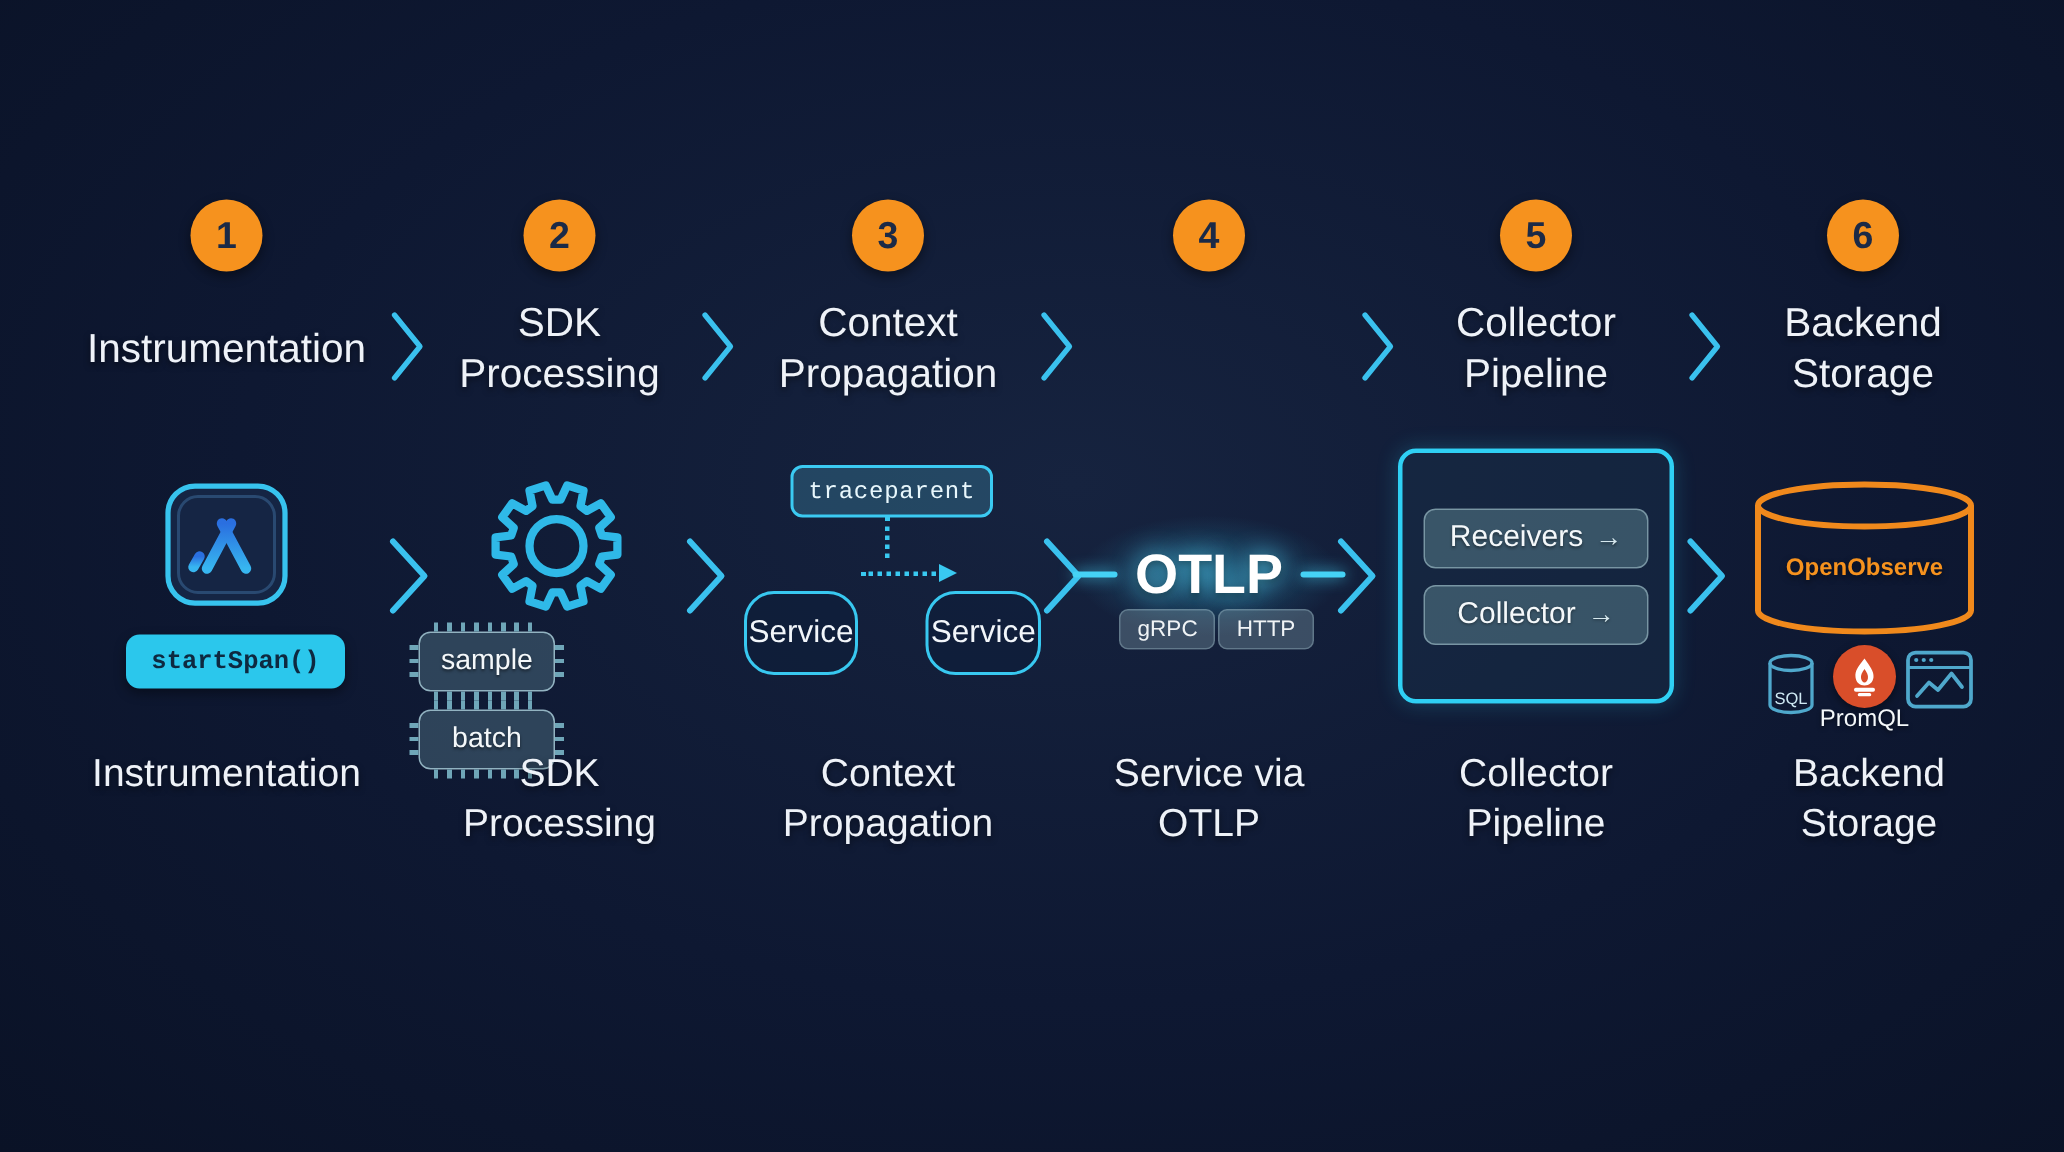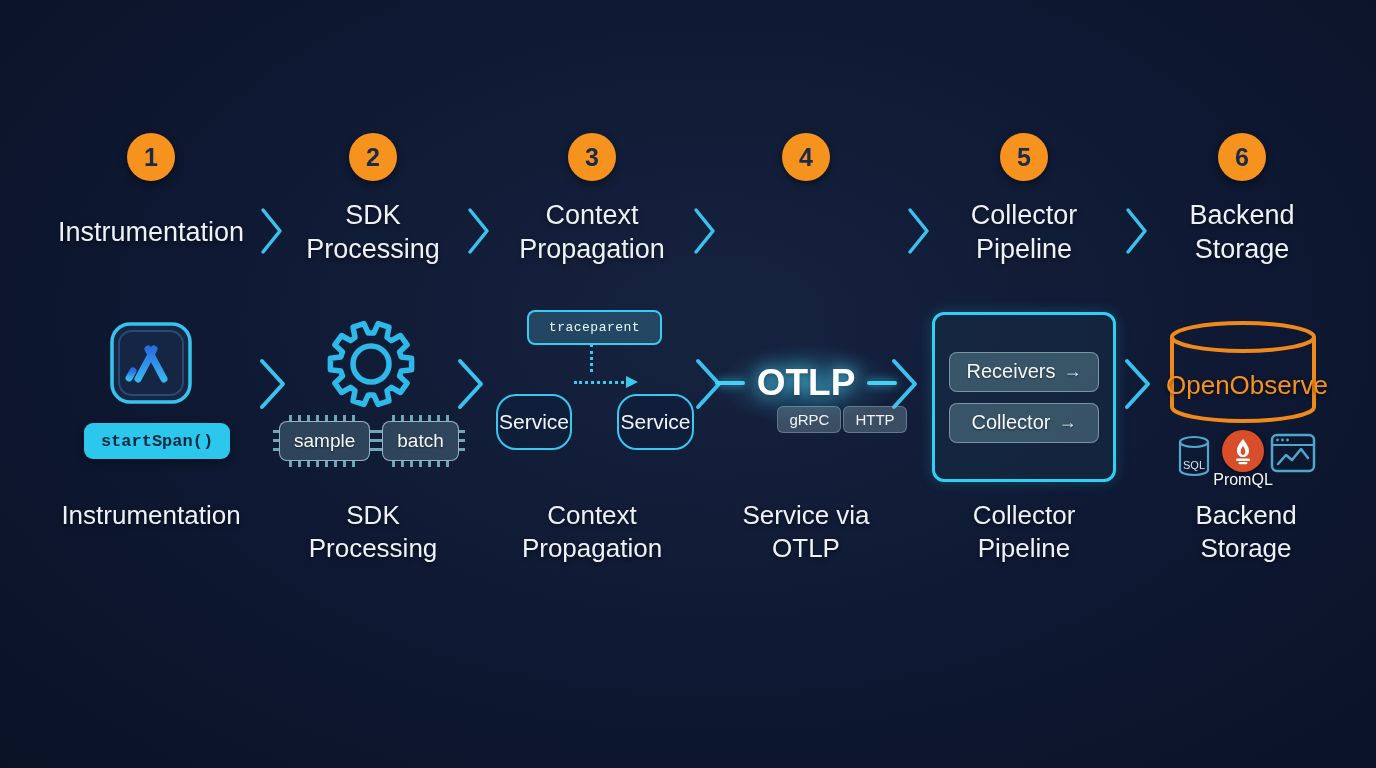--- a/index.html
+++ b/index.html
@@ -27,81 +27,81 @@
   
   .app-icon{position:absolute;left:109px;top:321px;}
   .code-badge{
     position:absolute;left:84px;top:423px;width:146px;height:36px;border-radius:9px;
     background:#2bc7ec;display:flex;align-items:center;justify-content:center;
     font-family:"Liberation Mono",monospace;font-weight:bold;font-size:17px;color:#0e2940;
     box-shadow:0 3px 8px rgba(0,0,0,.4);
   }
   
   .gear-wrap{position:absolute;left:319px;top:312px;}
-  .chips-row{position:absolute;left:279px;top:421px;display:flex;gap:12px;}
+  .chips-row{position:absolute;left:279px;top:421px;display:flex;gap:12px;flex-direction:column;}
   .chip{position:relative;}
   .chip-body{
     height:38px;padding:0 14px;border-radius:8px;display:flex;align-items:center;justify-content:center;
     background:rgba(96,138,152,.38);border:1.5px solid rgba(190,228,238,.7);
     font-size:19px;color:#f4f8fa;text-shadow:0 1px 2px rgba(0,0,0,.5);
   }
   .pins-h{position:absolute;left:10px;right:10px;height:6px;
     background:repeating-linear-gradient(90deg,#6fa6b8 0 3px,transparent 3px 9px);}
   .pins-top{top:-6px}.pins-bottom{bottom:-6px}
   .pins-v{position:absolute;top:9px;bottom:9px;width:6px;
     background:repeating-linear-gradient(180deg,#6fa6b8 0 3px,transparent 3px 9px);}
   .pins-left{left:-6px}.pins-right{right:-6px}
   
   .trace-badge{
     position:absolute;left:527px;top:310px;width:131px;height:31px;border-radius:8px;
     background:rgba(73,160,190,.30);border:2px solid #3bcaf2;
     display:flex;align-items:center;justify-content:center;
-    font-family:"Liberation Mono",monospace;font-size:13px;color:#e8f7fc;letter-spacing:.5px;
+    font-family:"Liberation Mono",monospace;font-size:16px;color:#e8f7fc;letter-spacing:.5px;
   }
   .dot-v{position:absolute;left:590px;top:344px;height:28px;border-left:3px dotted #39c9f1;}
   .svc-box{
     position:absolute;top:356px;height:52px;border:2.5px solid #38c8f0;border-radius:20px;
     background:rgba(13,30,58,.6);display:flex;align-items:center;justify-content:center;
     font-size:21px;color:#f2f6fa;margin-top:38px;
   }
   .dot-h{position:absolute;left:574px;top:381px;width:50px;border-top:3px dotted #39c9f1;}
   .arrow-tip{position:absolute;left:626px;top:376px;width:0;height:0;
     border-left:12px solid #39c9f1;border-top:6.5px solid transparent;border-bottom:6.5px solid transparent;}
   
   .otlp-glow{position:absolute;left:706px;top:338px;width:200px;height:92px;
     background:radial-gradient(ellipse at center, rgba(56,200,240,.30), transparent 62%);}
   .otlp-row{position:absolute;left:700px;top:356px;width:212px;height:54px;
     display:flex;align-items:center;justify-content:center;gap:12px;}
   .otlp-dash{width:30px;height:4px;background:#45d2f5;border-radius:2px;
     box-shadow:0 0 10px rgba(69,210,245,.85);}
   .otlp-label{font-size:37px;font-weight:bold;color:#ffffff;
     text-shadow:0 0 16px rgba(90,220,255,.95),0 2px 4px rgba(0,0,0,.5);}
-  .proto-row{position:absolute;left:736px;top:406px;width:212px;display:flex;justify-content:center;gap:2px;}
+  .proto-row{position:absolute;left:705px;top:406px;width:212px;display:flex;justify-content:center;gap:2px;}
   .proto-badge{
     padding:4px 11px;border-radius:6px;background:rgba(125,155,168,.38);
     border:1px solid rgba(170,200,212,.35);font-size:15px;color:#f0f4f6;
   }
   
   .collector-box{
-    position:absolute;left:932px;top:312px;width:184px;height:170px;box-sizing:border-box;
+    position:absolute;left:932px;top:299px;width:184px;height:170px;box-sizing:border-box;
     border:3px solid #2fd0f4;border-radius:12px;background:rgba(23,46,72,.5);
     box-shadow:0 0 14px rgba(47,208,244,.22);
     display:flex;flex-direction:column;justify-content:center;gap:11px;padding:0 14px;
   }
   .pipe-row{
     height:38px;border-radius:8px;background:rgba(108,150,160,.42);
     border:1px solid rgba(200,230,238,.45);
     display:flex;align-items:center;justify-content:center;gap:8px;
     font-size:20px;color:#f4f8fa;text-shadow:0 1px 2px rgba(0,0,0,.45);
   }
   .pipe-arrow{color:#d6e8ee;font-size:18px;}
   
   .db-wrap{position:absolute;left:1166px;top:319px;}
   .db-label{position:absolute;left:1166px;top:370px;width:154px;text-align:center;
-    font-size:26px;font-weight:normal;color:#f6921e;text-shadow:0 2px 4px rgba(0,0,0,.5);}
+    font-size:16px;font-weight:bold;color:#f6921e;text-shadow:0 2px 4px rgba(0,0,0,.5);}
   .mini-sql{position:absolute;left:1177px;top:434px;}
   .mini-prom{position:absolute;left:1222px;top:430px;width:42px;height:42px;border-radius:50%;
     background:#d94e2a;display:flex;align-items:center;justify-content:center;
     box-shadow:0 2px 6px rgba(0,0,0,.45);}
   .mini-browser{position:absolute;left:1270px;top:433px;}
   .promql-label{position:absolute;left:1200px;top:471px;width:86px;text-align:center;
     font-size:16px;color:#f4f8fa;text-shadow:0 1px 3px rgba(0,0,0,.5);}
 </style>
 </head>
 <body>

